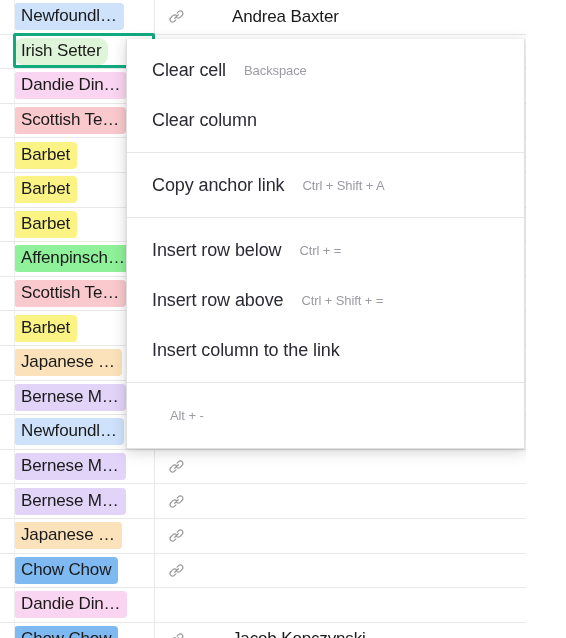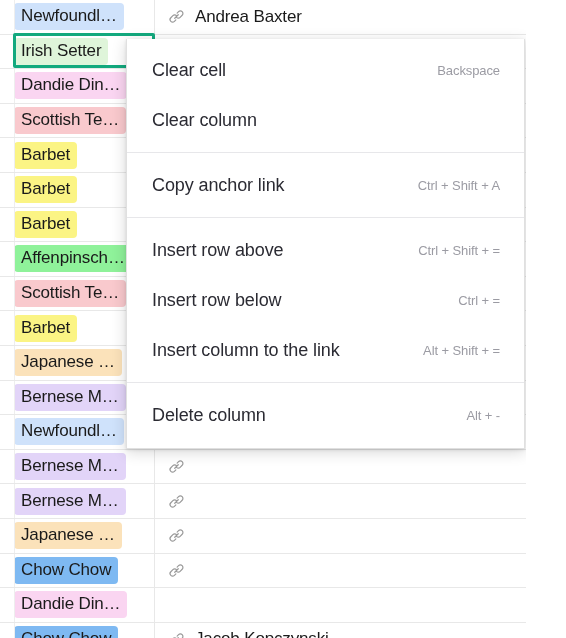--- a/index.html
+++ b/index.html
@@ -81,20 +81,21 @@
   .col-person {
     position: relative;
     box-sizing: border-box;
     flex: 1 1 auto;
     display: flex;
     align-items: center;
     padding-left: 12px;
     overflow: hidden;
     background: #ffffff;
     border-right: 1px solid #e8e8e8;
+    gap: 37px;
   }
 
   .link-icon {
     flex: 0 0 auto;
     width: 19px;
     height: 19px;
     margin-right: 9px;
     color: #9a9a9a;
     display: inline-flex;
     align-items: center;
@@ -133,21 +134,20 @@
     border-top: none;
     box-shadow: 0 3px 14px rgba(0,0,0,0.16), 0 1px 3px rgba(0,0,0,0.10);
     z-index: 20;
     padding: 6px 0 8px 0;
     box-sizing: border-box;
   }
 
   .ctx-item {
     display: flex;
     align-items: center;
-    justify-content: space-between;
     height: 50px;
     padding: 0 24px 0 25px;
     box-sizing: border-box;
     cursor: default;
   }
 
   .ctx-label {
     font-size: 18px;
     color: #2b2b33;
     letter-spacing: -0.1px;
@@ -186,21 +186,21 @@
               <path d="M12.9 7.2l2.0-2.0a3.6 3.6 0 0 1 5.1 5.1l-2.9 2.9a3.6 3.6 0 0 1-5.1 0"></path>
               <path d="M11.1 16.8l-2.0 2.0a3.6 3.6 0 0 1-5.1-5.1l2.9-2.9a3.6 3.6 0 0 1 5.1 0"></path>
             </svg>
           </span>
           <span class="person-name">Andrea Baxter</span>
         </div>
       </div>
       <div class="grid-row">
         <div class="col-breed">
           <div class="rowtick"></div>
-          <span class="tag" style="background: rgb(223, 245, 218);">Irish Setter</span>
+          <span class="tag" style="background: rgb(223, 245, 218); border-radius: 9px;">Irish Setter</span>
         </div>
         <div class="col-person">
           <span class="link-icon">
             <svg width="17" height="17" viewBox="0 0 24 24" fill="none" stroke="currentColor" stroke-width="1.7" stroke-linecap="round" stroke-linejoin="round">
               <path d="M9.5 14.5l5-5"></path>
               <path d="M12.9 7.2l2.0-2.0a3.6 3.6 0 0 1 5.1 5.1l-2.9 2.9a3.6 3.6 0 0 1-5.1 0"></path>
               <path d="M11.1 16.8l-2.0 2.0a3.6 3.6 0 0 1-5.1-5.1l2.9-2.9a3.6 3.6 0 0 1 5.1 0"></path>
             </svg>
           </span>
           <span class="person-name">Fernanda Fitzgerald</span>
@@ -481,31 +481,29 @@
         <span class="ctx-label">Clear column</span>
         <span class="ctx-shortcut"></span>
       </div>
       <div class="ctx-sep"></div>
       <div class="ctx-item">
         <span class="ctx-label">Copy anchor link</span>
         <span class="ctx-shortcut">Ctrl + Shift + A</span>
       </div>
       <div class="ctx-sep"></div>
       <div class="ctx-item">
+        <span class="ctx-label">Insert row below</span>
+        <span class="ctx-shortcut">Ctrl + =</span>
+      </div>
+      <div class="ctx-item">
         <span class="ctx-label">Insert row above</span>
         <span class="ctx-shortcut">Ctrl + Shift + =</span>
       </div>
       <div class="ctx-item">
-        <span class="ctx-label">Insert row below</span>
-        <span class="ctx-shortcut">Ctrl + =</span>
-      </div>
-      <div class="ctx-item">
         <span class="ctx-label">Insert column to the link</span>
-        <span class="ctx-shortcut">Alt + Shift + =</span>
       </div>
       <div class="ctx-sep"></div>
       <div class="ctx-item">
-        <span class="ctx-label">Delete column</span>
         <span class="ctx-shortcut">Alt + -</span>
       </div>
     </div>
 
 </div>
 
 </body></html>

